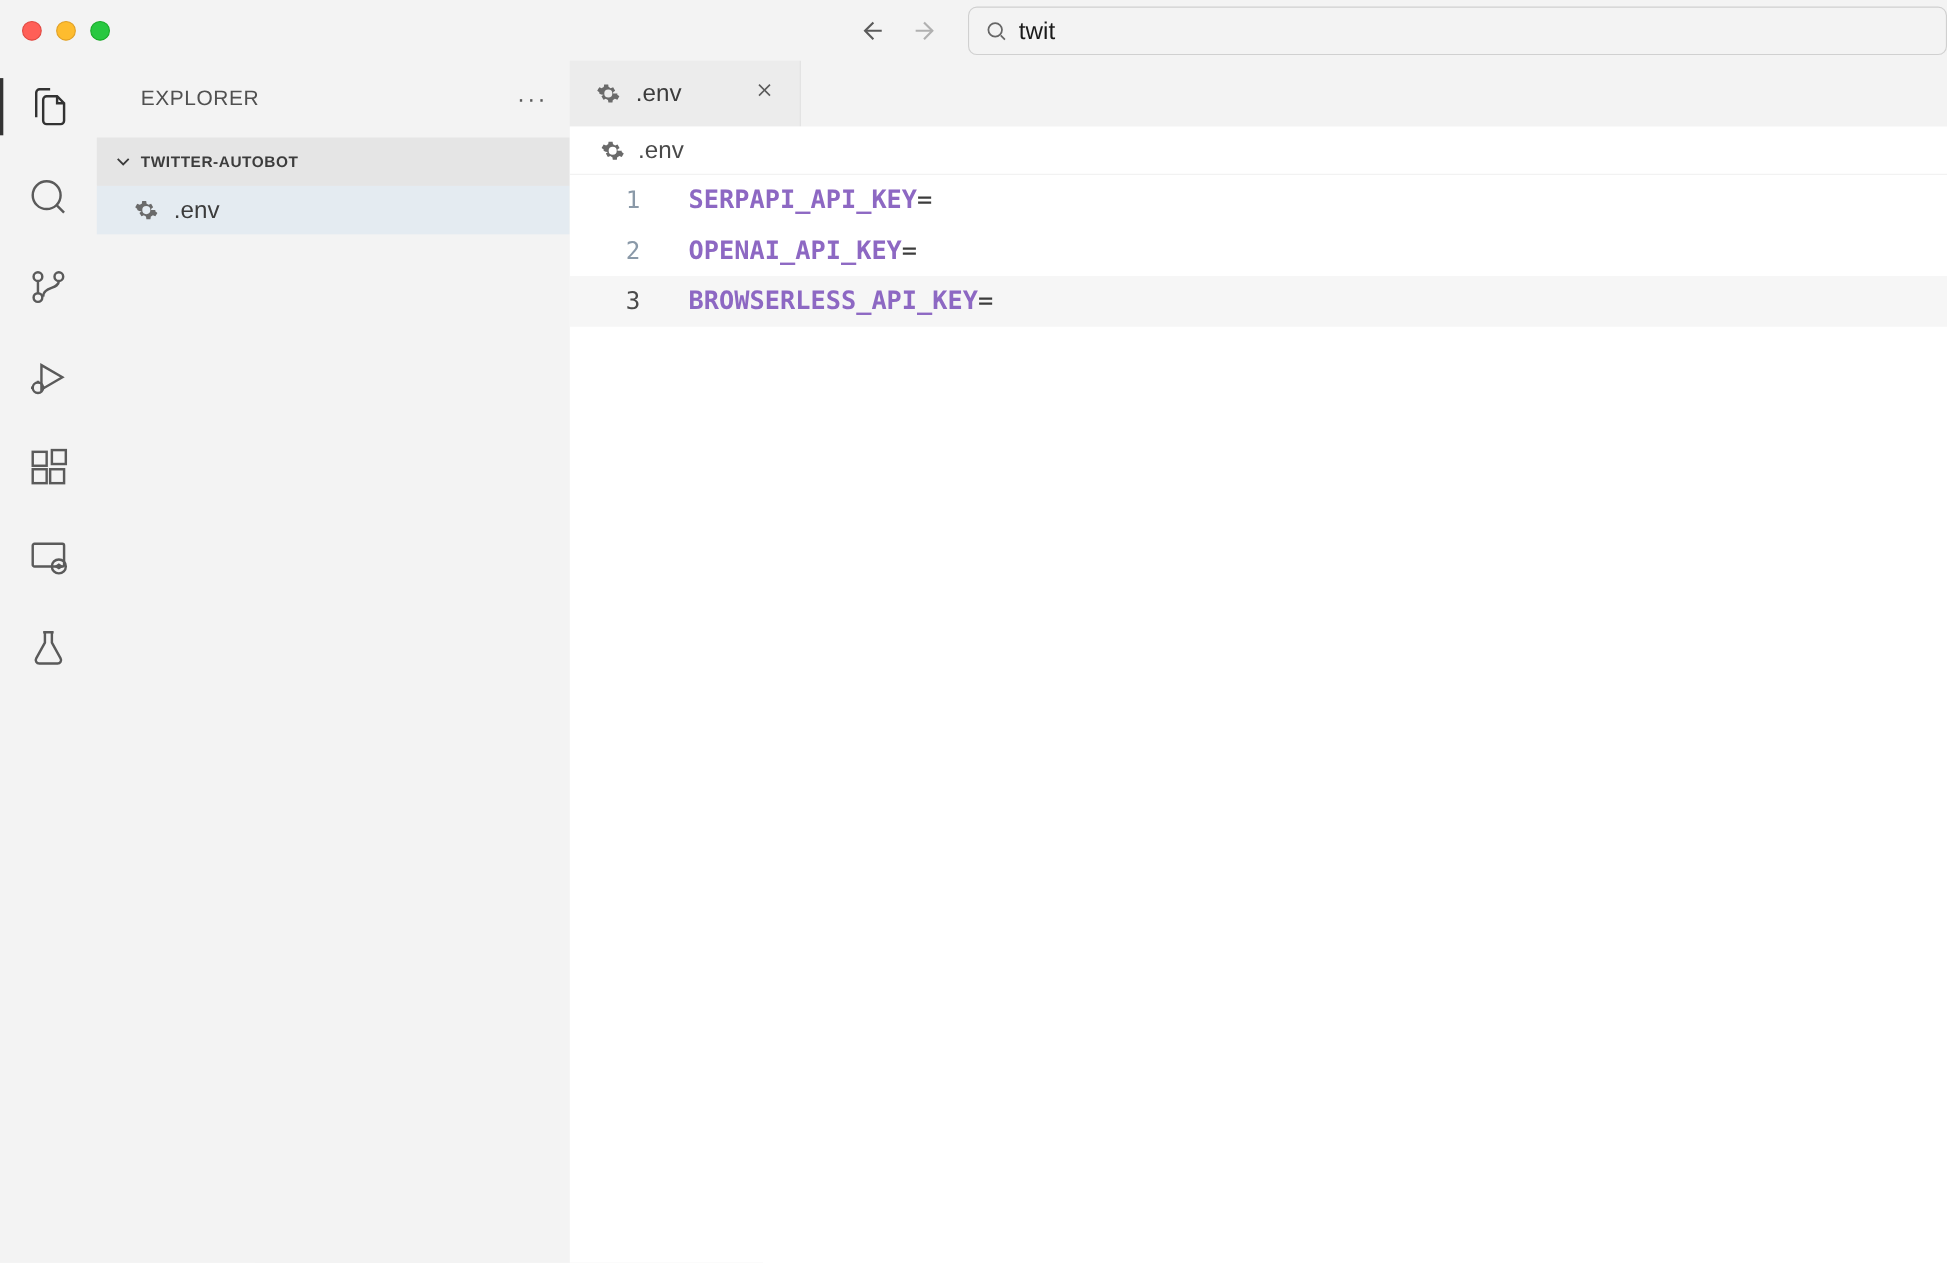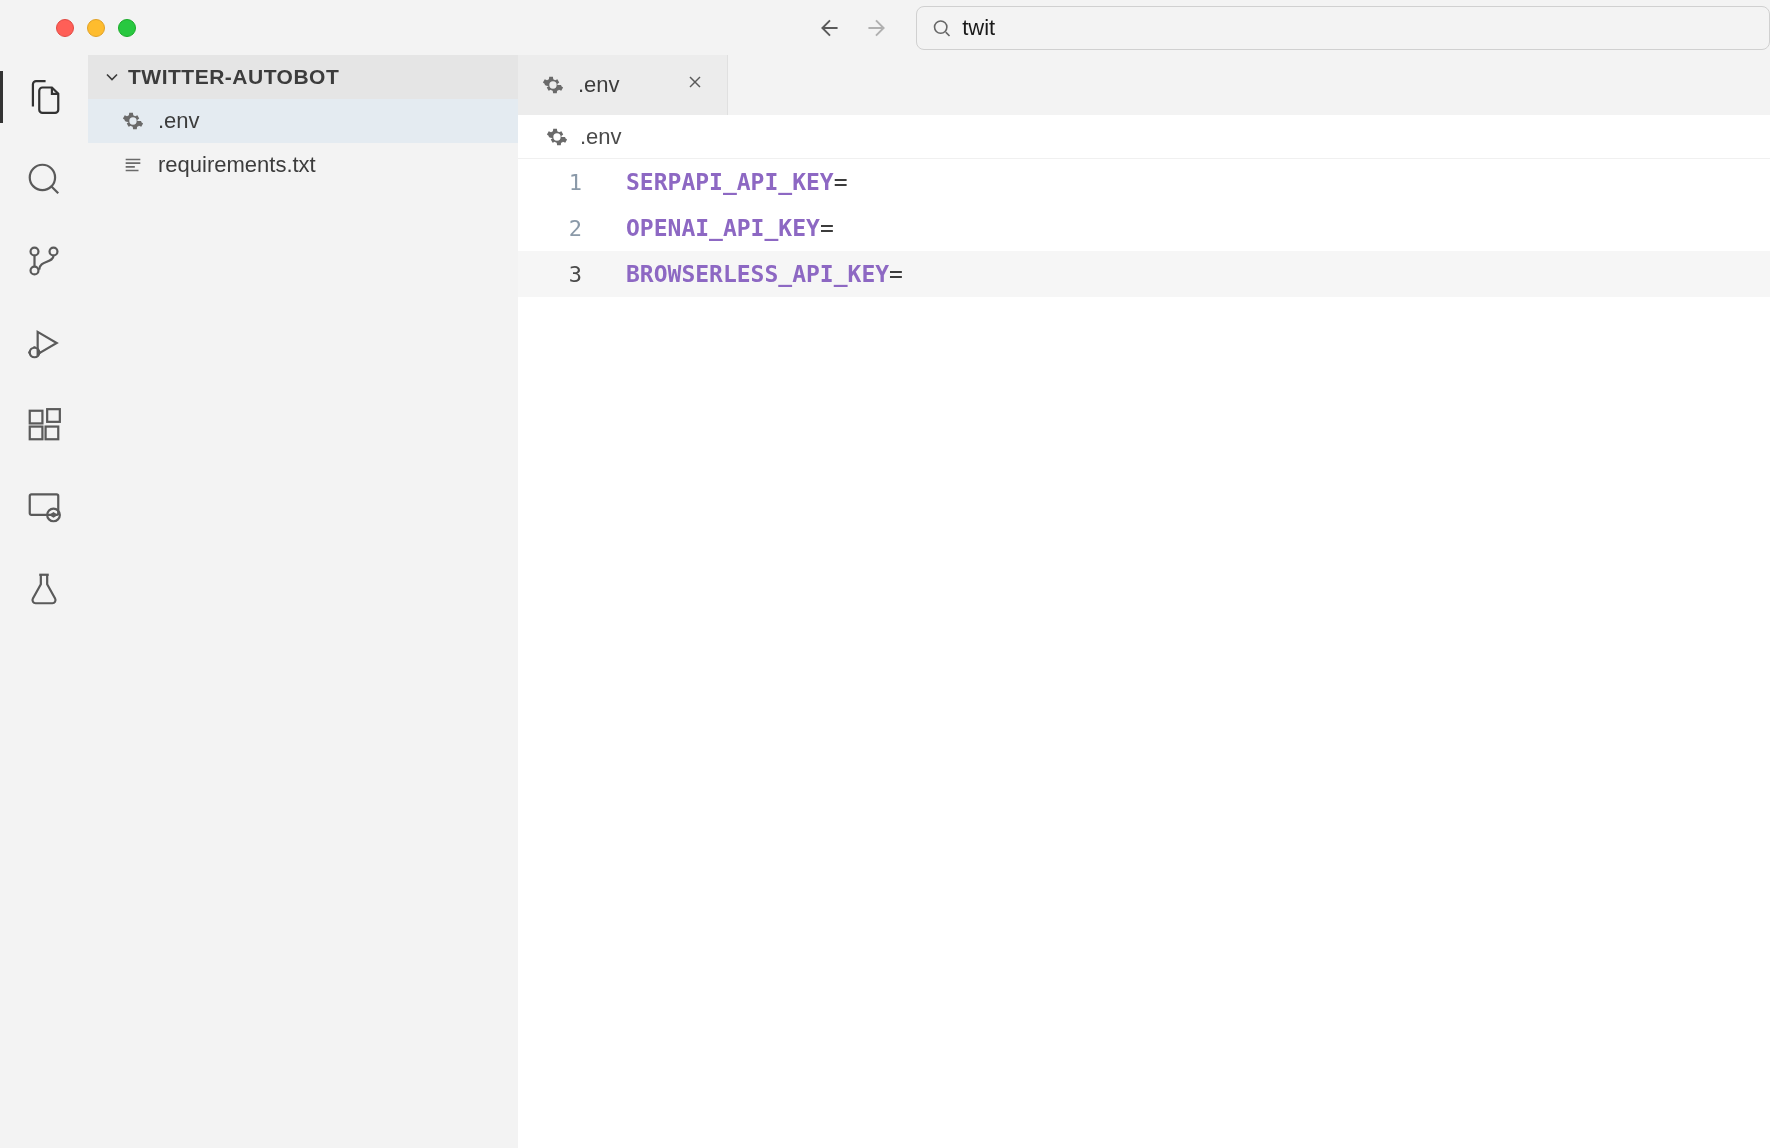--- a/index.html
+++ b/index.html
@@ -11,21 +11,20 @@
   overflow: hidden;
   color: #333;
 }
 .titlebar {
   height: 55px;
   display: flex;
   align-items: center;
   padding: 0 20px;
   position: relative;
   background: #f3f3f3;
-  margin-left: 36px;
 }
 .traffic-lights {
   display: flex;
   gap: 13px;
   align-items: center;
 }
 .tl-dot { width: 18px; height: 18px; border-radius: 50%; }
 .tl-red { background: #ff5f57; border: 1px solid #e14942; }
 .tl-yellow { background: #febc2e; border: 1px solid #e1a126; }
 .tl-green { background: #28c840; border: 1px solid #1aab29; }
@@ -114,21 +113,21 @@
   color: #505050;
 }
 .sidebar-more { color: #5a5a5a; font-size: 22px; letter-spacing: 2px; }
 
 .project-header {
   background: #e5e5e5;
   height: 44px;
   display: flex;
   align-items: center;
   padding-left: 14px;
-  font-size: 21px;
+  font-size: 14px;
   font-weight: 700;
   color: #3c3c3c;
   letter-spacing: 0.5px;
 }
 .project-header svg { margin-right: 6px; }
 
 .file-item {
   height: 44px;
   display: flex;
   align-items: center;
@@ -284,42 +283,38 @@
     </div>
     <div class="activity-item">
       <svg width="38" height="38" viewBox="0 0 24 24" fill="none" stroke="currentColor" stroke-width="1.4">
           <path d="M9 3h6"></path>
           <path d="M10 3v6l-5 9a2 2 0 0 0 1.8 3h10.4a2 2 0 0 0 1.8-3l-5-9V3"></path>
         </svg>
     </div>
   </div>
 
   <div class="sidebar">
+    <div class="sidebar-header">
+      <span>EXPLORER</span>
+      <span class="sidebar-more">···</span>
+    </div>
     <div class="project-header">
       <svg width="20" height="20" viewBox="0 0 24 24" fill="none" stroke="currentColor" stroke-width="2">
           <path d="M6 9l6 6 6-6"></path>
         </svg>
       <span>TWITTER-AUTOBOT</span>
     </div>
     <div id="file-list">
         <div class="file-item selected">
           <span class="file-icon">
             <svg width="22" height="22" viewBox="0 0 24 24" fill="#6a6a6a">
               <path d="M12 8a4 4 0 1 0 0 8 4 4 0 0 0 0-8zm9 4a7 7 0 0 1-.1 1.2l2.1 1.6-2 3.4-2.5-1a7 7 0 0 1-2 1.2l-.4 2.6h-4l-.4-2.6a7 7 0 0 1-2-1.2l-2.5 1-2-3.4 2.1-1.6A7 7 0 0 1 3 12a7 7 0 0 1 .1-1.2L1 9.2l2-3.4 2.5 1a7 7 0 0 1 2-1.2L7.9 3h4l.4 2.6a7 7 0 0 1 2 1.2l2.5-1 2 3.4-2.1 1.6c.1.4.1.8.1 1.2z"></path>
             </svg>
           </span>
           <span>.env</span>
-        </div>
-        <div class="file-item">
-          <span class="file-icon">
-            <svg width="22" height="22" viewBox="0 0 24 24" fill="none" stroke="#6a6a6a" stroke-width="1.8">
-              <path d="M4 6h16M4 10h16M4 14h10M4 18h14"></path>
-            </svg>
-          </span>
-          <span>requirements.txt</span>
         </div>
       </div>
   </div>
 
   <div class="editor-area">
     <div class="tabs-bar">
       <div class="tab">
         <span class="file-icon">
           <svg width="22" height="22" viewBox="0 0 24 24" fill="#6a6a6a">
               <path d="M12 8a4 4 0 1 0 0 8 4 4 0 0 0 0-8zm9 4a7 7 0 0 1-.1 1.2l2.1 1.6-2 3.4-2.5-1a7 7 0 0 1-2 1.2l-.4 2.6h-4l-.4-2.6a7 7 0 0 1-2-1.2l-2.5 1-2-3.4 2.1-1.6A7 7 0 0 1 3 12a7 7 0 0 1 .1-1.2L1 9.2l2-3.4 2.5 1a7 7 0 0 1 2-1.2L7.9 3h4l.4 2.6a7 7 0 0 1 2 1.2l2.5-1 2 3.4-2.1 1.6c.1.4.1.8.1 1.2z"></path>

